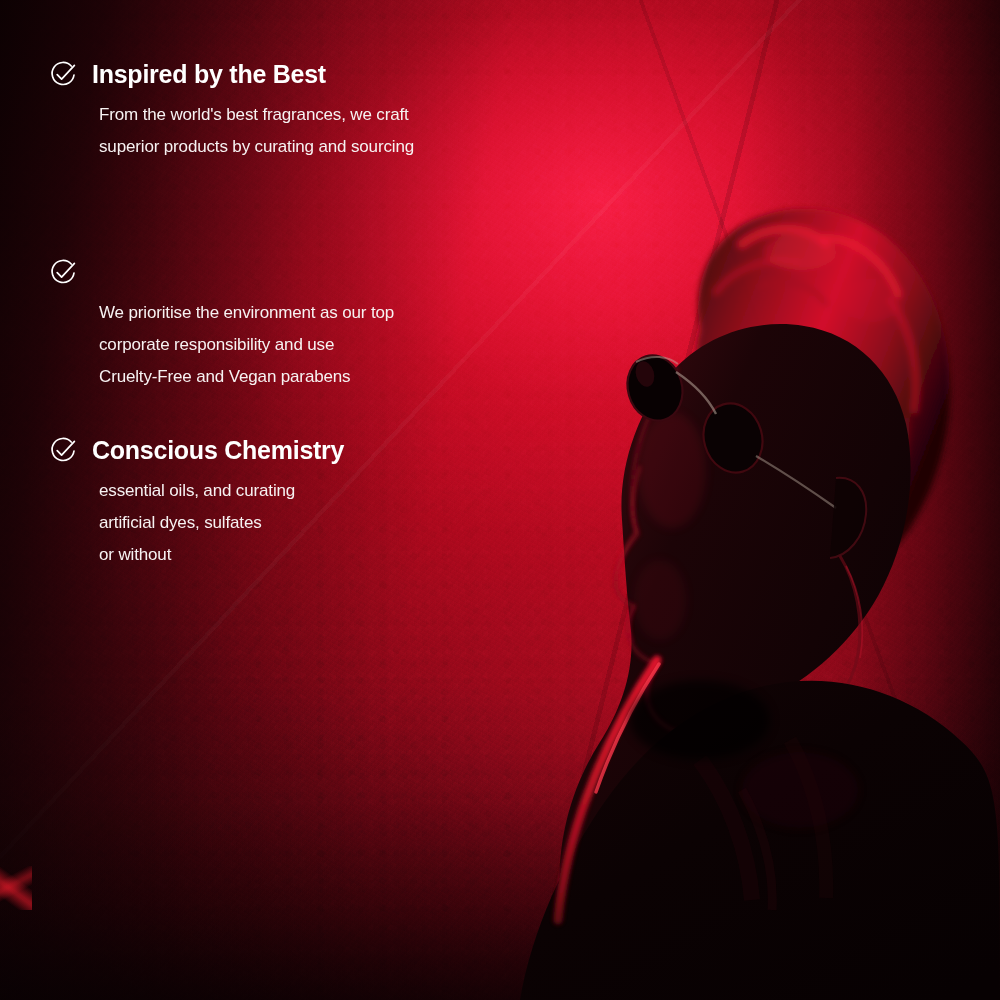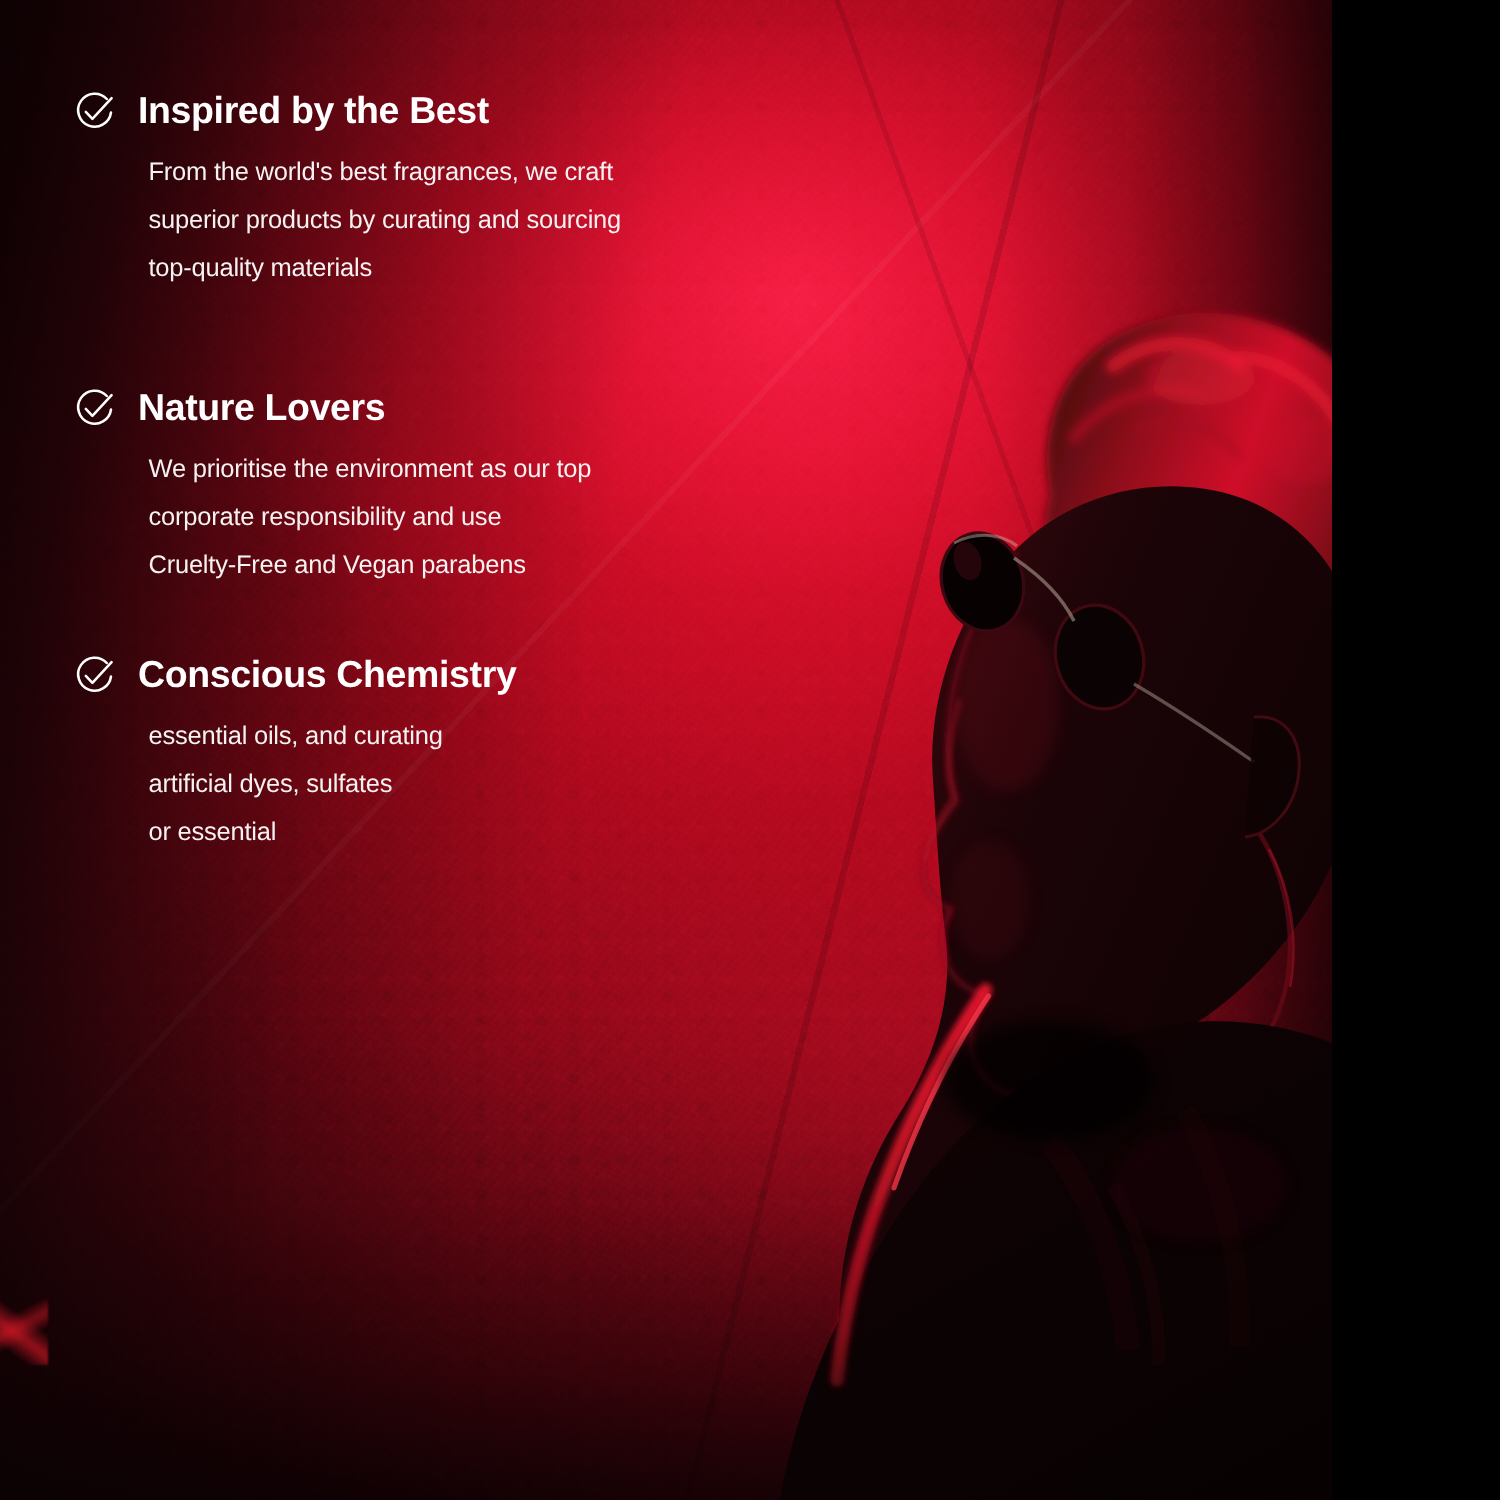--- a/index.html
+++ b/index.html
@@ -3,21 +3,21 @@
 <meta charset="utf-8">
 <title>Brand Values — Red Wall</title>
 <style>
   html, body {
     margin: 0;
     padding: 0;
     background: #000;
   }
   #stage {
     position: relative;
-    width: 888px;
+    width: 1000px;
     height: 1000px;
     overflow: hidden;
     font-family: "Liberation Sans", sans-serif;
     background: #701a75;
   }
 
   
   .bg-layer { position: absolute; inset: 0; }
 
   
@@ -333,48 +333,46 @@
       <div class="value-head">
         <svg class="check-icon" viewBox="0 0 30 30">
           <path d="M23.2 6.0 A11 11 0 1 0 26 15" fill="none" stroke="#ffffff" stroke-width="1.7" stroke-linecap="round"></path>
           <path d="M9.2 14.6 L13.6 19.2 L26.4 5.4" fill="none" stroke="#ffffff" stroke-width="1.7" stroke-linecap="round" stroke-linejoin="round"></path>
         </svg>
         <div class="value-title">Inspired by the Best</div>
       </div>
       <p class="value-body">
         <span class="ln">From the world's best fragrances, we craft</span>
         <span class="ln">superior products by curating and sourcing</span>
-        <span class="ln">top-quality materials</span>
       </p>
     </div>
 
     <div class="value-block" style="top: 258px;">
       <div class="value-head">
         <svg class="check-icon" viewBox="0 0 30 30">
           <path d="M23.2 6.0 A11 11 0 1 0 26 15" fill="none" stroke="#ffffff" stroke-width="1.7" stroke-linecap="round"></path>
           <path d="M9.2 14.6 L13.6 19.2 L26.4 5.4" fill="none" stroke="#ffffff" stroke-width="1.7" stroke-linecap="round" stroke-linejoin="round"></path>
         </svg>
-        <div class="value-title">Nature Lovers</div>
       </div>
       <p class="value-body">
         <span class="ln">We prioritise the environment as our top</span>
         <span class="ln">corporate responsibility and use</span>
         <span class="ln">Cruelty-Free and Vegan parabens</span>
       </p>
     </div>
 
     <div class="value-block" style="top: 436px;">
       <div class="value-head">
         <svg class="check-icon" viewBox="0 0 30 30">
           <path d="M23.2 6.0 A11 11 0 1 0 26 15" fill="none" stroke="#ffffff" stroke-width="1.7" stroke-linecap="round"></path>
           <path d="M9.2 14.6 L13.6 19.2 L26.4 5.4" fill="none" stroke="#ffffff" stroke-width="1.7" stroke-linecap="round" stroke-linejoin="round"></path>
         </svg>
         <div class="value-title">Conscious Chemistry</div>
       </div>
       <p class="value-body">
         <span class="ln">essential oils, and curating</span>
         <span class="ln">artificial dyes, sulfates</span>
-        <span class="ln">or essential</span>
+        <span class="ln">or without</span>
       </p>
     </div>
 
   </div>
 </div>
 
 </body></html>

